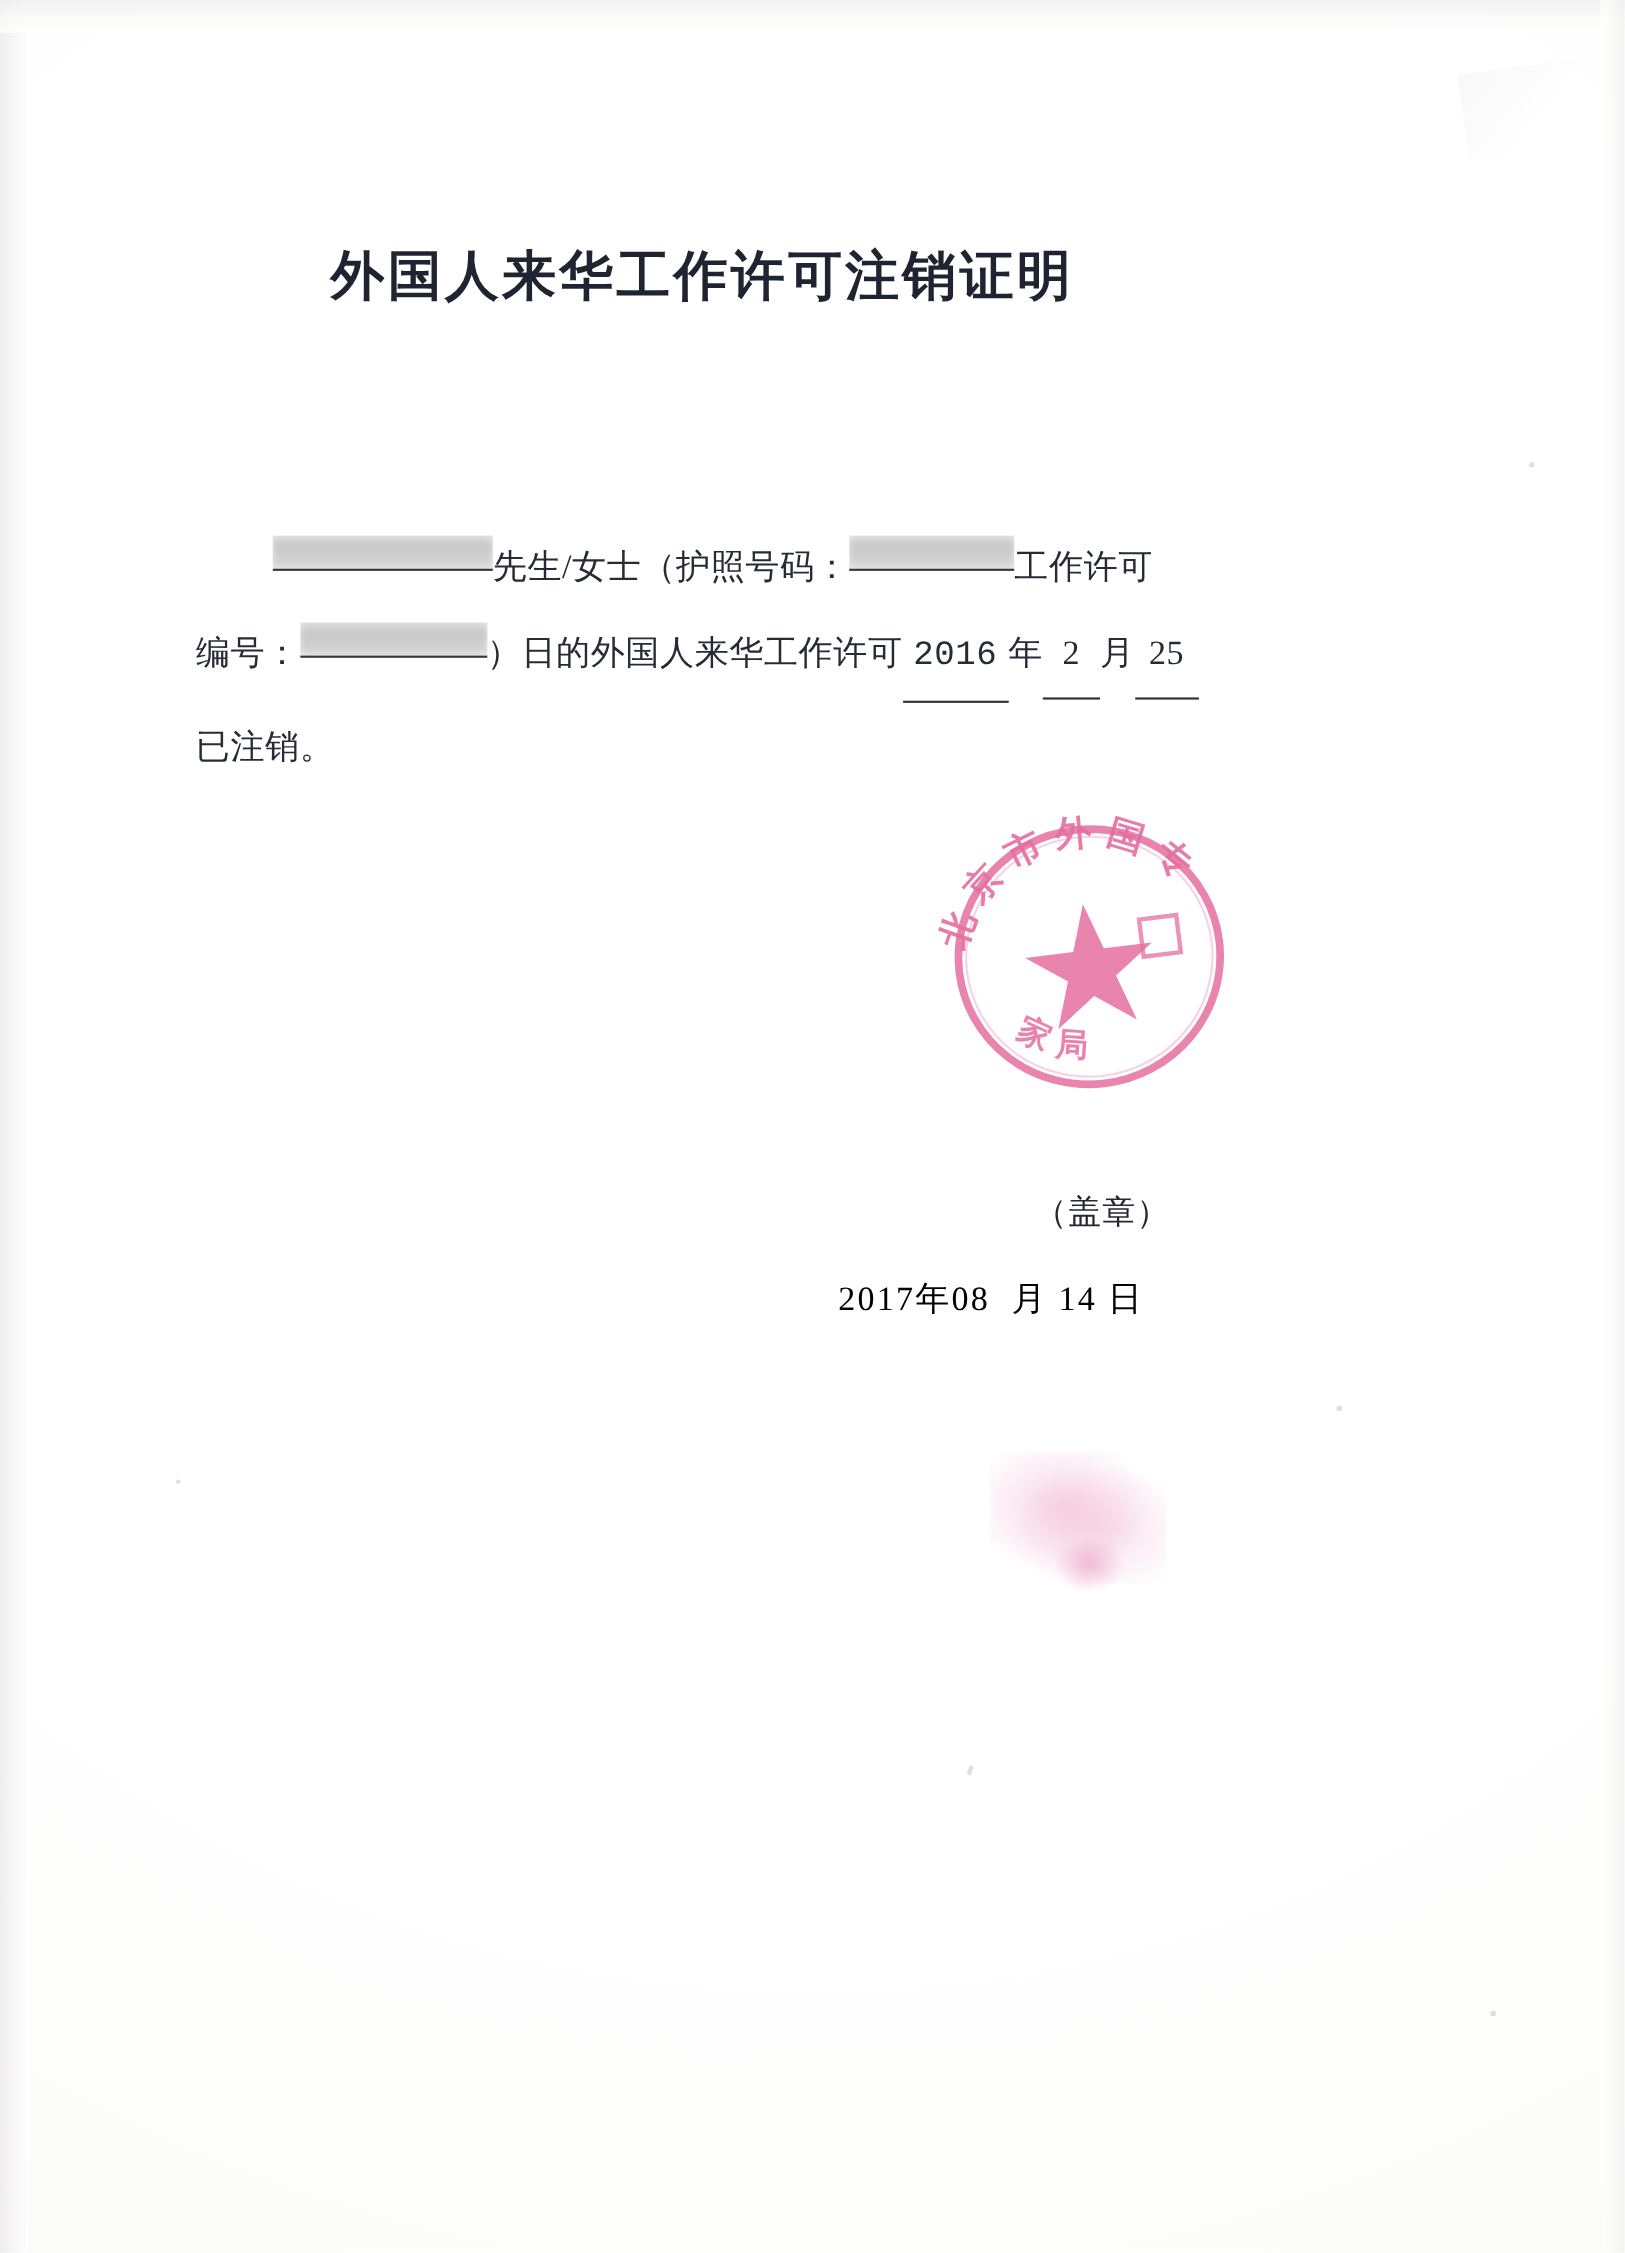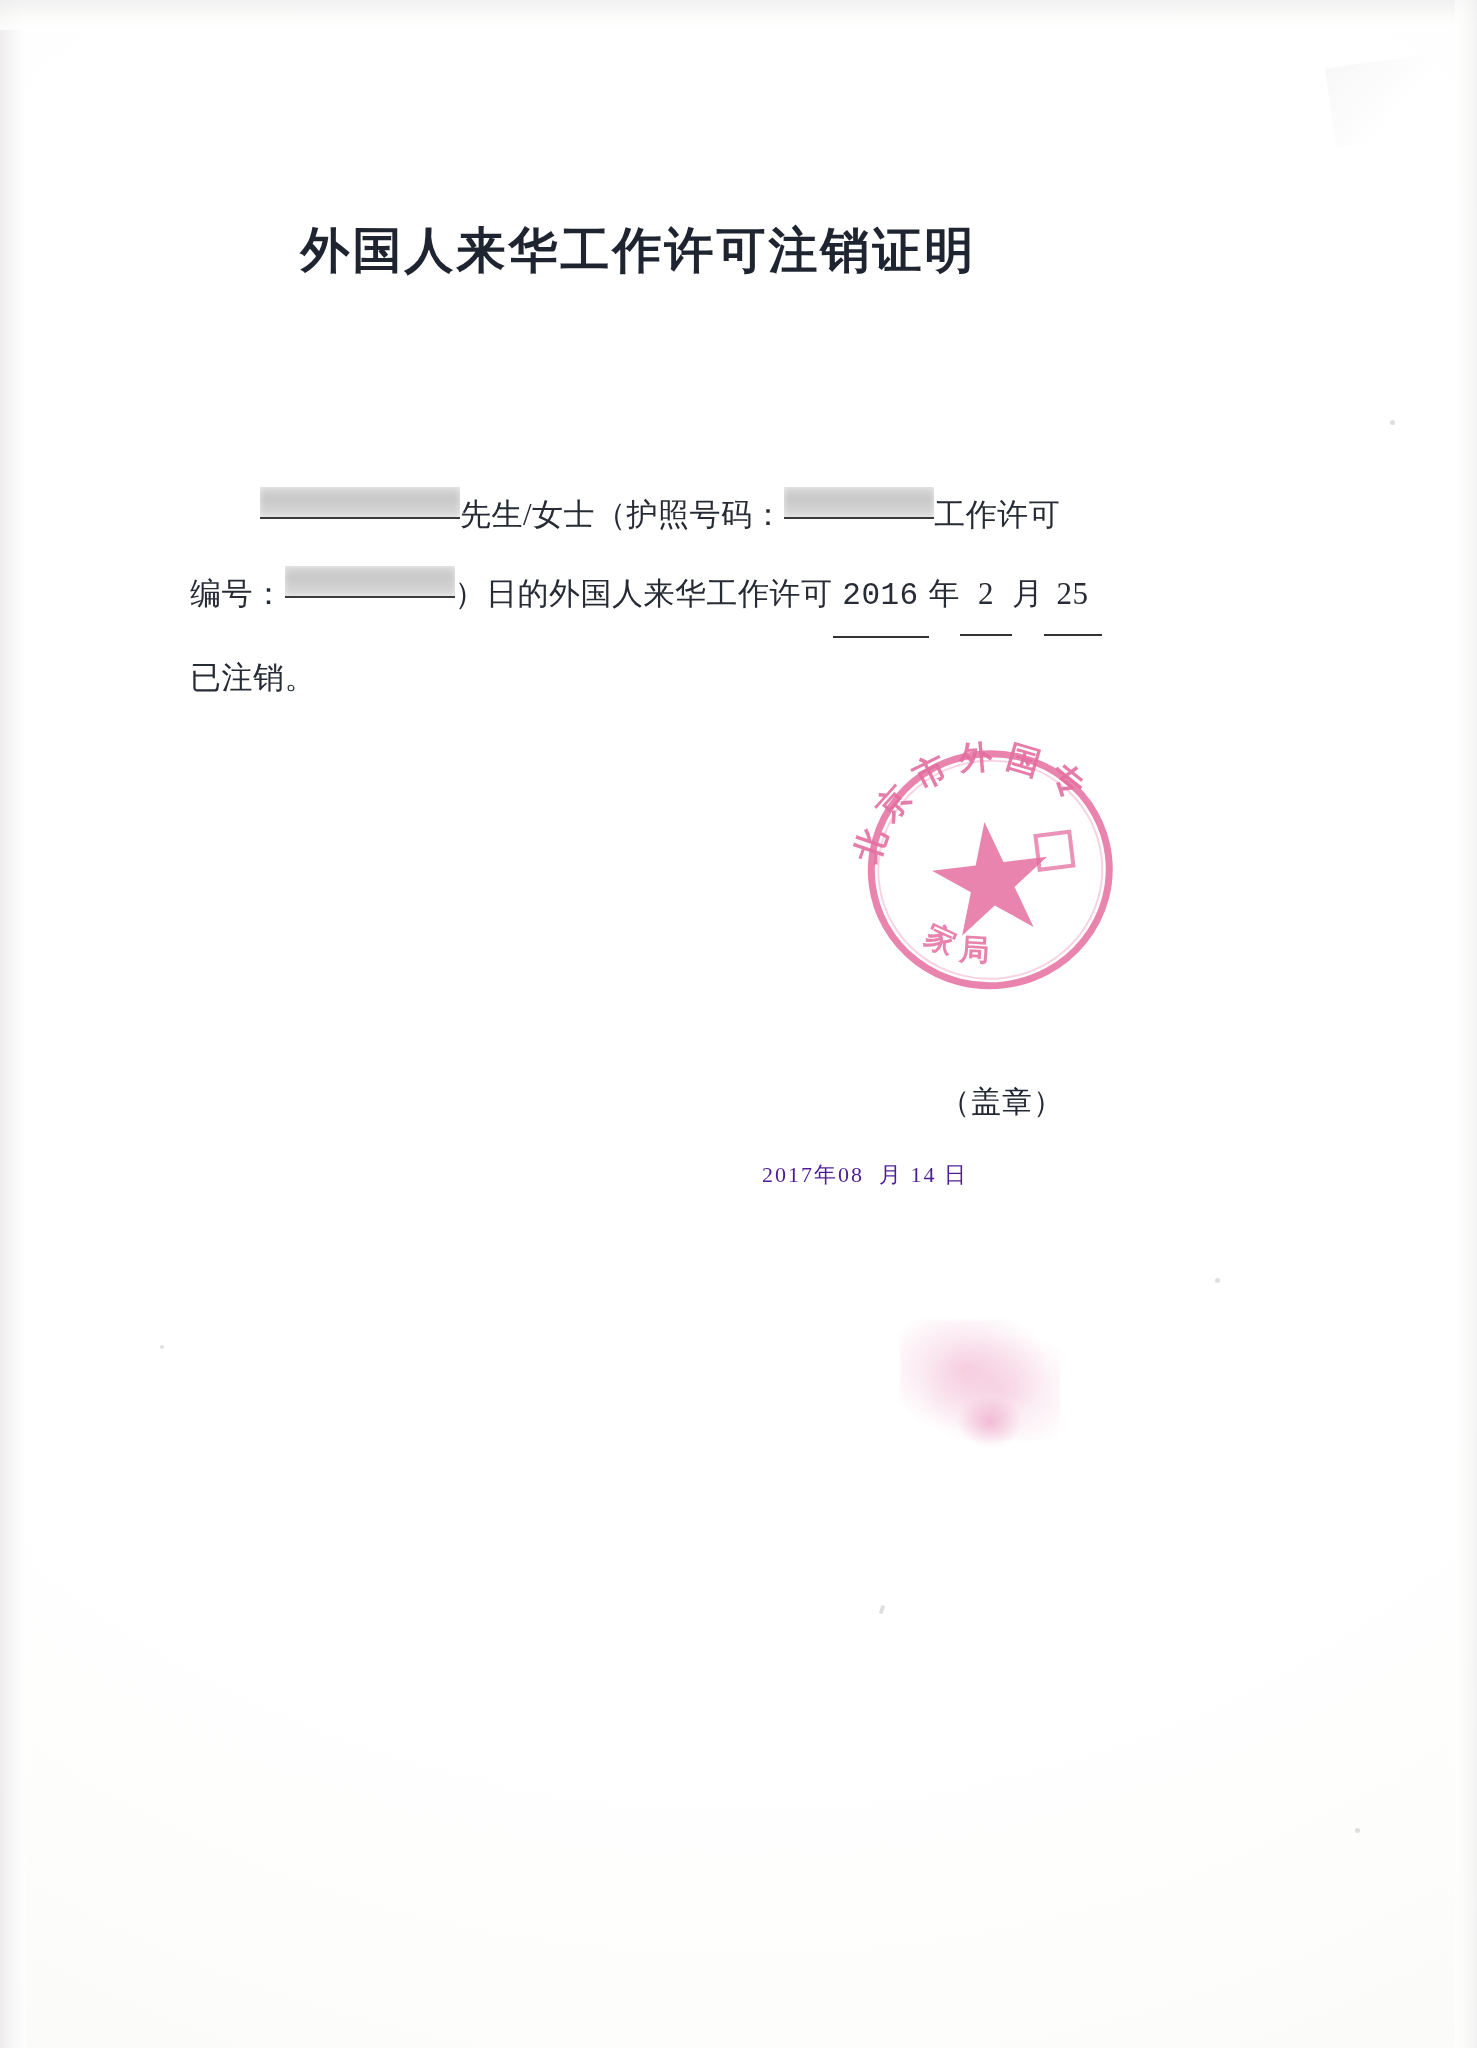--- a/index.html
+++ b/index.html
@@ -77,21 +77,20 @@
     top: 475px;
     left: 178px;
     width: 1030px;
     font-size: 31px;
     line-height: 79px;
     color: #262b35;
     letter-spacing: .5px;
   }
   .line {
     white-space: nowrap;
-    margin-left: 12px;
   }
   .indent {
     display: inline-block;
     width: 70px;
   }
   .blank {
     display: inline-block;
     border-bottom: 2px solid #333;
     vertical-align: 6px;
     height: 30px;
@@ -157,23 +156,23 @@
     top: 1082px;
     left: 940px;
     font-size: 30px;
     letter-spacing: 1px;
     color: #232833;
   }
   .sign-date {
     position: absolute;
     top: 1160px;
     left: 762px;
-    font-size: 22px;
+    font-size: 31px;
     letter-spacing: 2px;
-    color: #4c1d95;
+    color: #000000;
   }
   .sign-date .num {
     font-family: "Liberation Serif", serif;
   }
 </style>
 </head>
 <body>
 
 <div class="paper"></div>
 <div class="scan-edge-left"></div>

